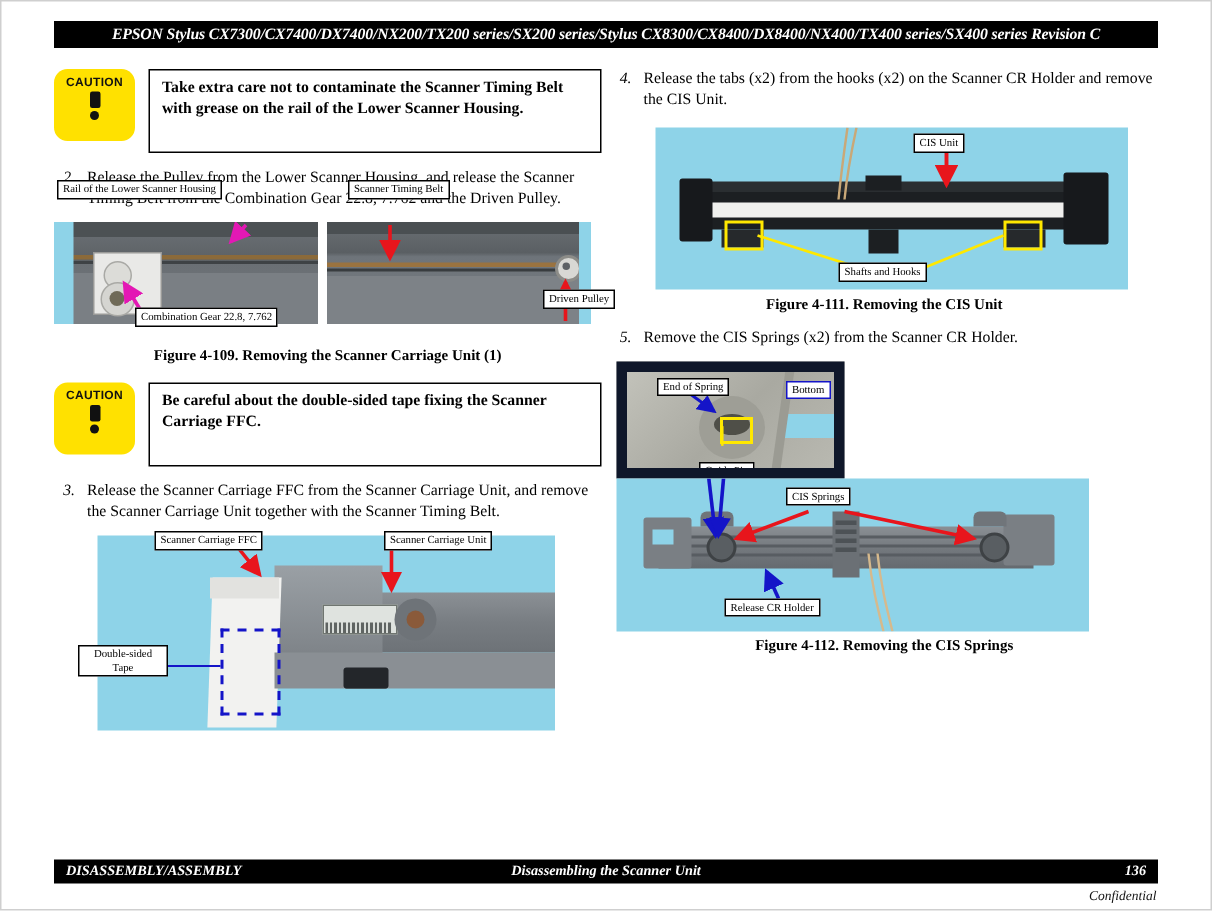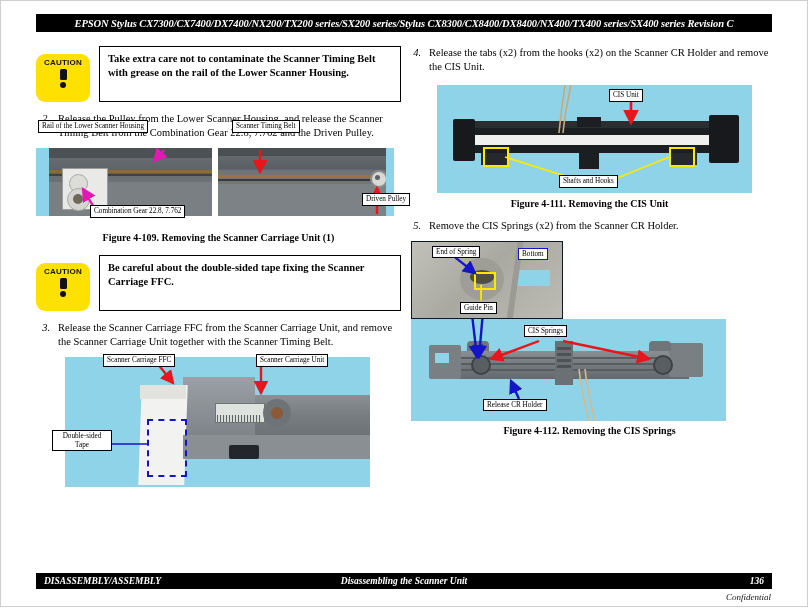--- a/index.html
+++ b/index.html
@@ -26,21 +26,21 @@
     font-weight:bold;font-style:italic;font-size:10.5px;
     white-space:nowrap;letter-spacing:-0.1px;
   }
 
   
   .col{position:absolute;top:46px;width:365px;}
   .col-left{left:36px;}
   .col-right{left:407px;}
 
   
-  .caution{position:relative;display:flex;align-items:flex-end;}
+  .caution{position:relative;display:flex;align-items:flex-start;}
   .caution-icon{
     width:54px;height:48px;background:#FFE100;border-radius:9px;
     flex:0 0 54px;display:flex;flex-direction:column;
     align-items:center;justify-content:flex-start;padding-top:4px;box-sizing:border-box;
   }
   .caution-icon .cword{
     font-family:"Liberation Sans", sans-serif;
     font-size:8px;font-weight:bold;color:#111;letter-spacing:0.2px;line-height:9px;
   }
   .caution-icon .bang{
@@ -293,21 +293,21 @@
       <div class="fig-caption" style="margin-top:5px;">Figure 4-111.  Removing the CIS Unit</div>
     </div>
 
     <div class="step">
       <div class="step-num">5.</div>
       <div class="step-body">Remove the CIS Springs (x2) from the Scanner CR Holder.</div>
     </div>
 
     <div class="figure" style="margin-top:8px;">
 
-      <div style="position:relative;margin-left:4px;width:152px;height:78px;border:1px solid #0f172a;box-sizing:border-box;background:#b5b5ad;overflow:hidden;">
+      <div style="position:relative;margin-left:4px;width:152px;height:78px;border:7px solid #0f172a;box-sizing:border-box;background:#b5b5ad;overflow:hidden;">
         <div class="hw" style="left:0;top:0;width:152px;height:78px;background:linear-gradient(135deg,#c2c2ba 0%,#a9a9a1 45%,#bdbdb5 100%);"></div>
         <div class="hw" style="left:48px;top:16px;width:44px;height:42px;border-radius:50%;background:#9e9e96;"></div>
         <div class="hw" style="left:58px;top:28px;width:24px;height:14px;border-radius:50%;background:#4f4f48;"></div>
         <div class="hw" style="left:104px;top:28px;width:34px;height:16px;background:#8ed3e8;"></div>
         <div class="hw" style="left:100px;top:0;width:6px;height:78px;background:#9b9b93;transform:skewX(-8deg);"></div>
 
         <div class="hw" style="left:62px;top:30px;width:18px;height:14px;border:2px solid #ffe800;z-index:4;"></div>
         <svg class="ovl" viewBox="0 0 152 78" preserveAspectRatio="none">
           <defs>
             <marker id="m-blu" markerWidth="6" markerHeight="6" refX="5" refY="3" orient="auto">

